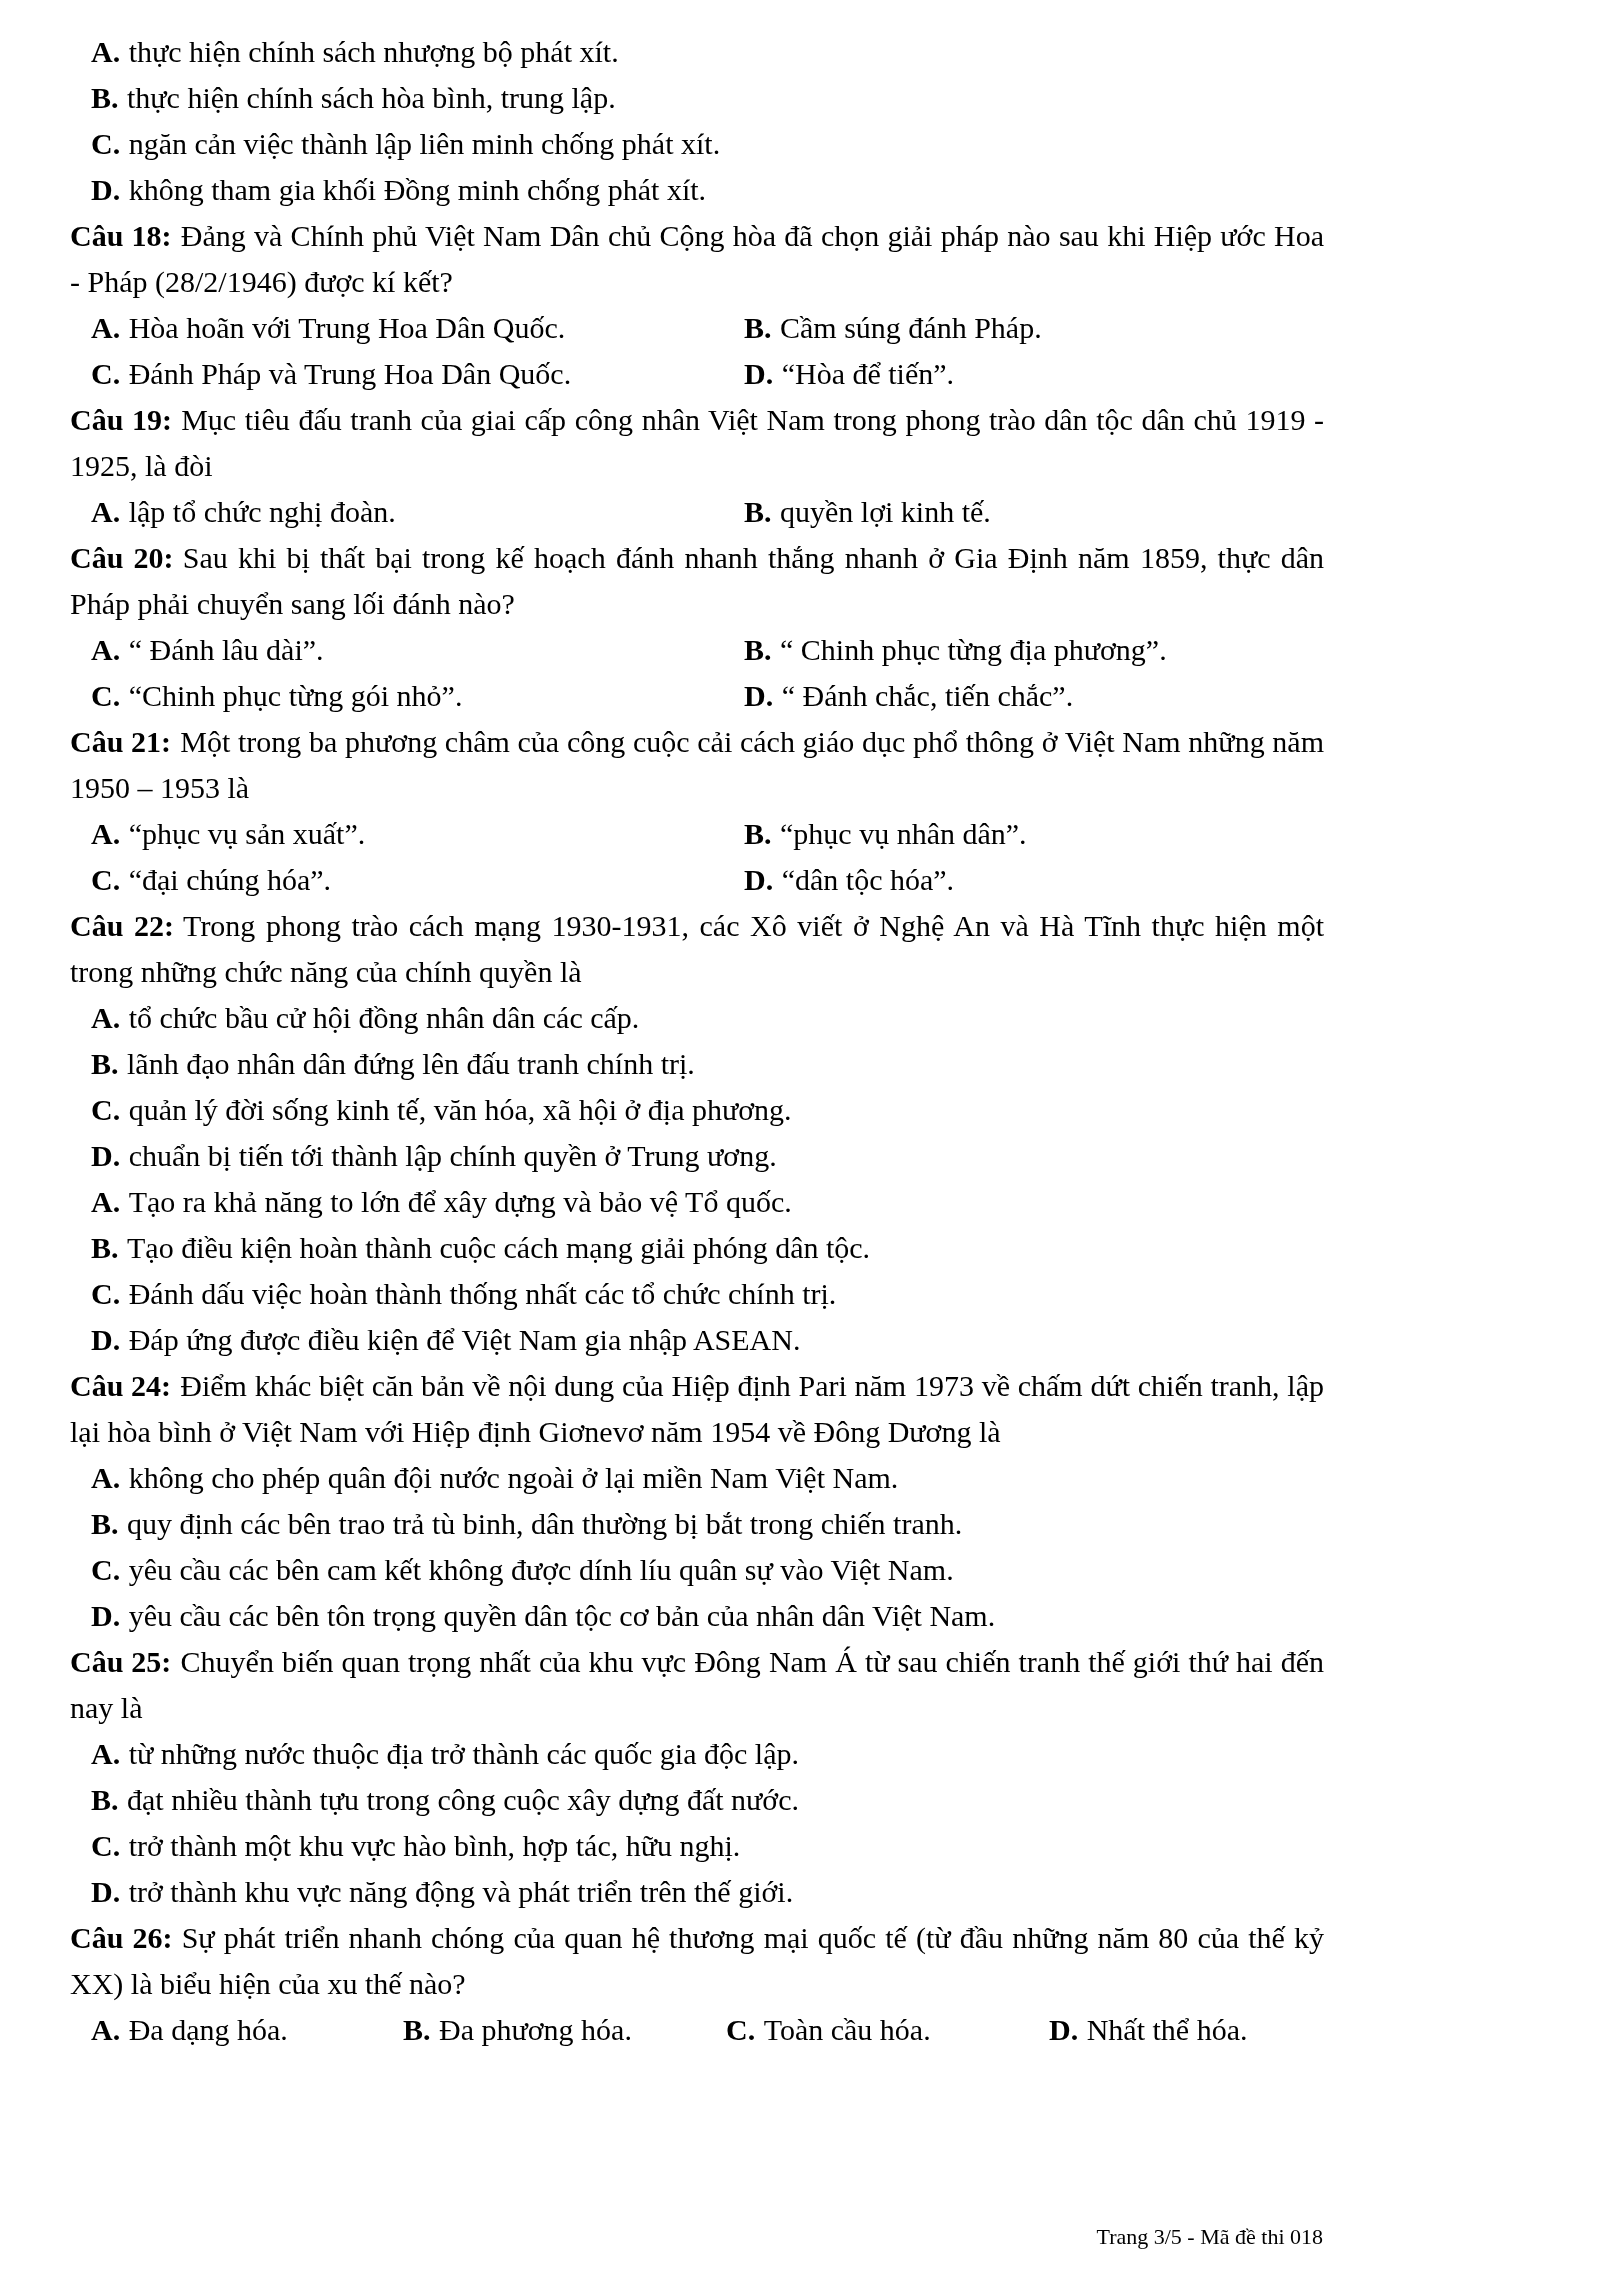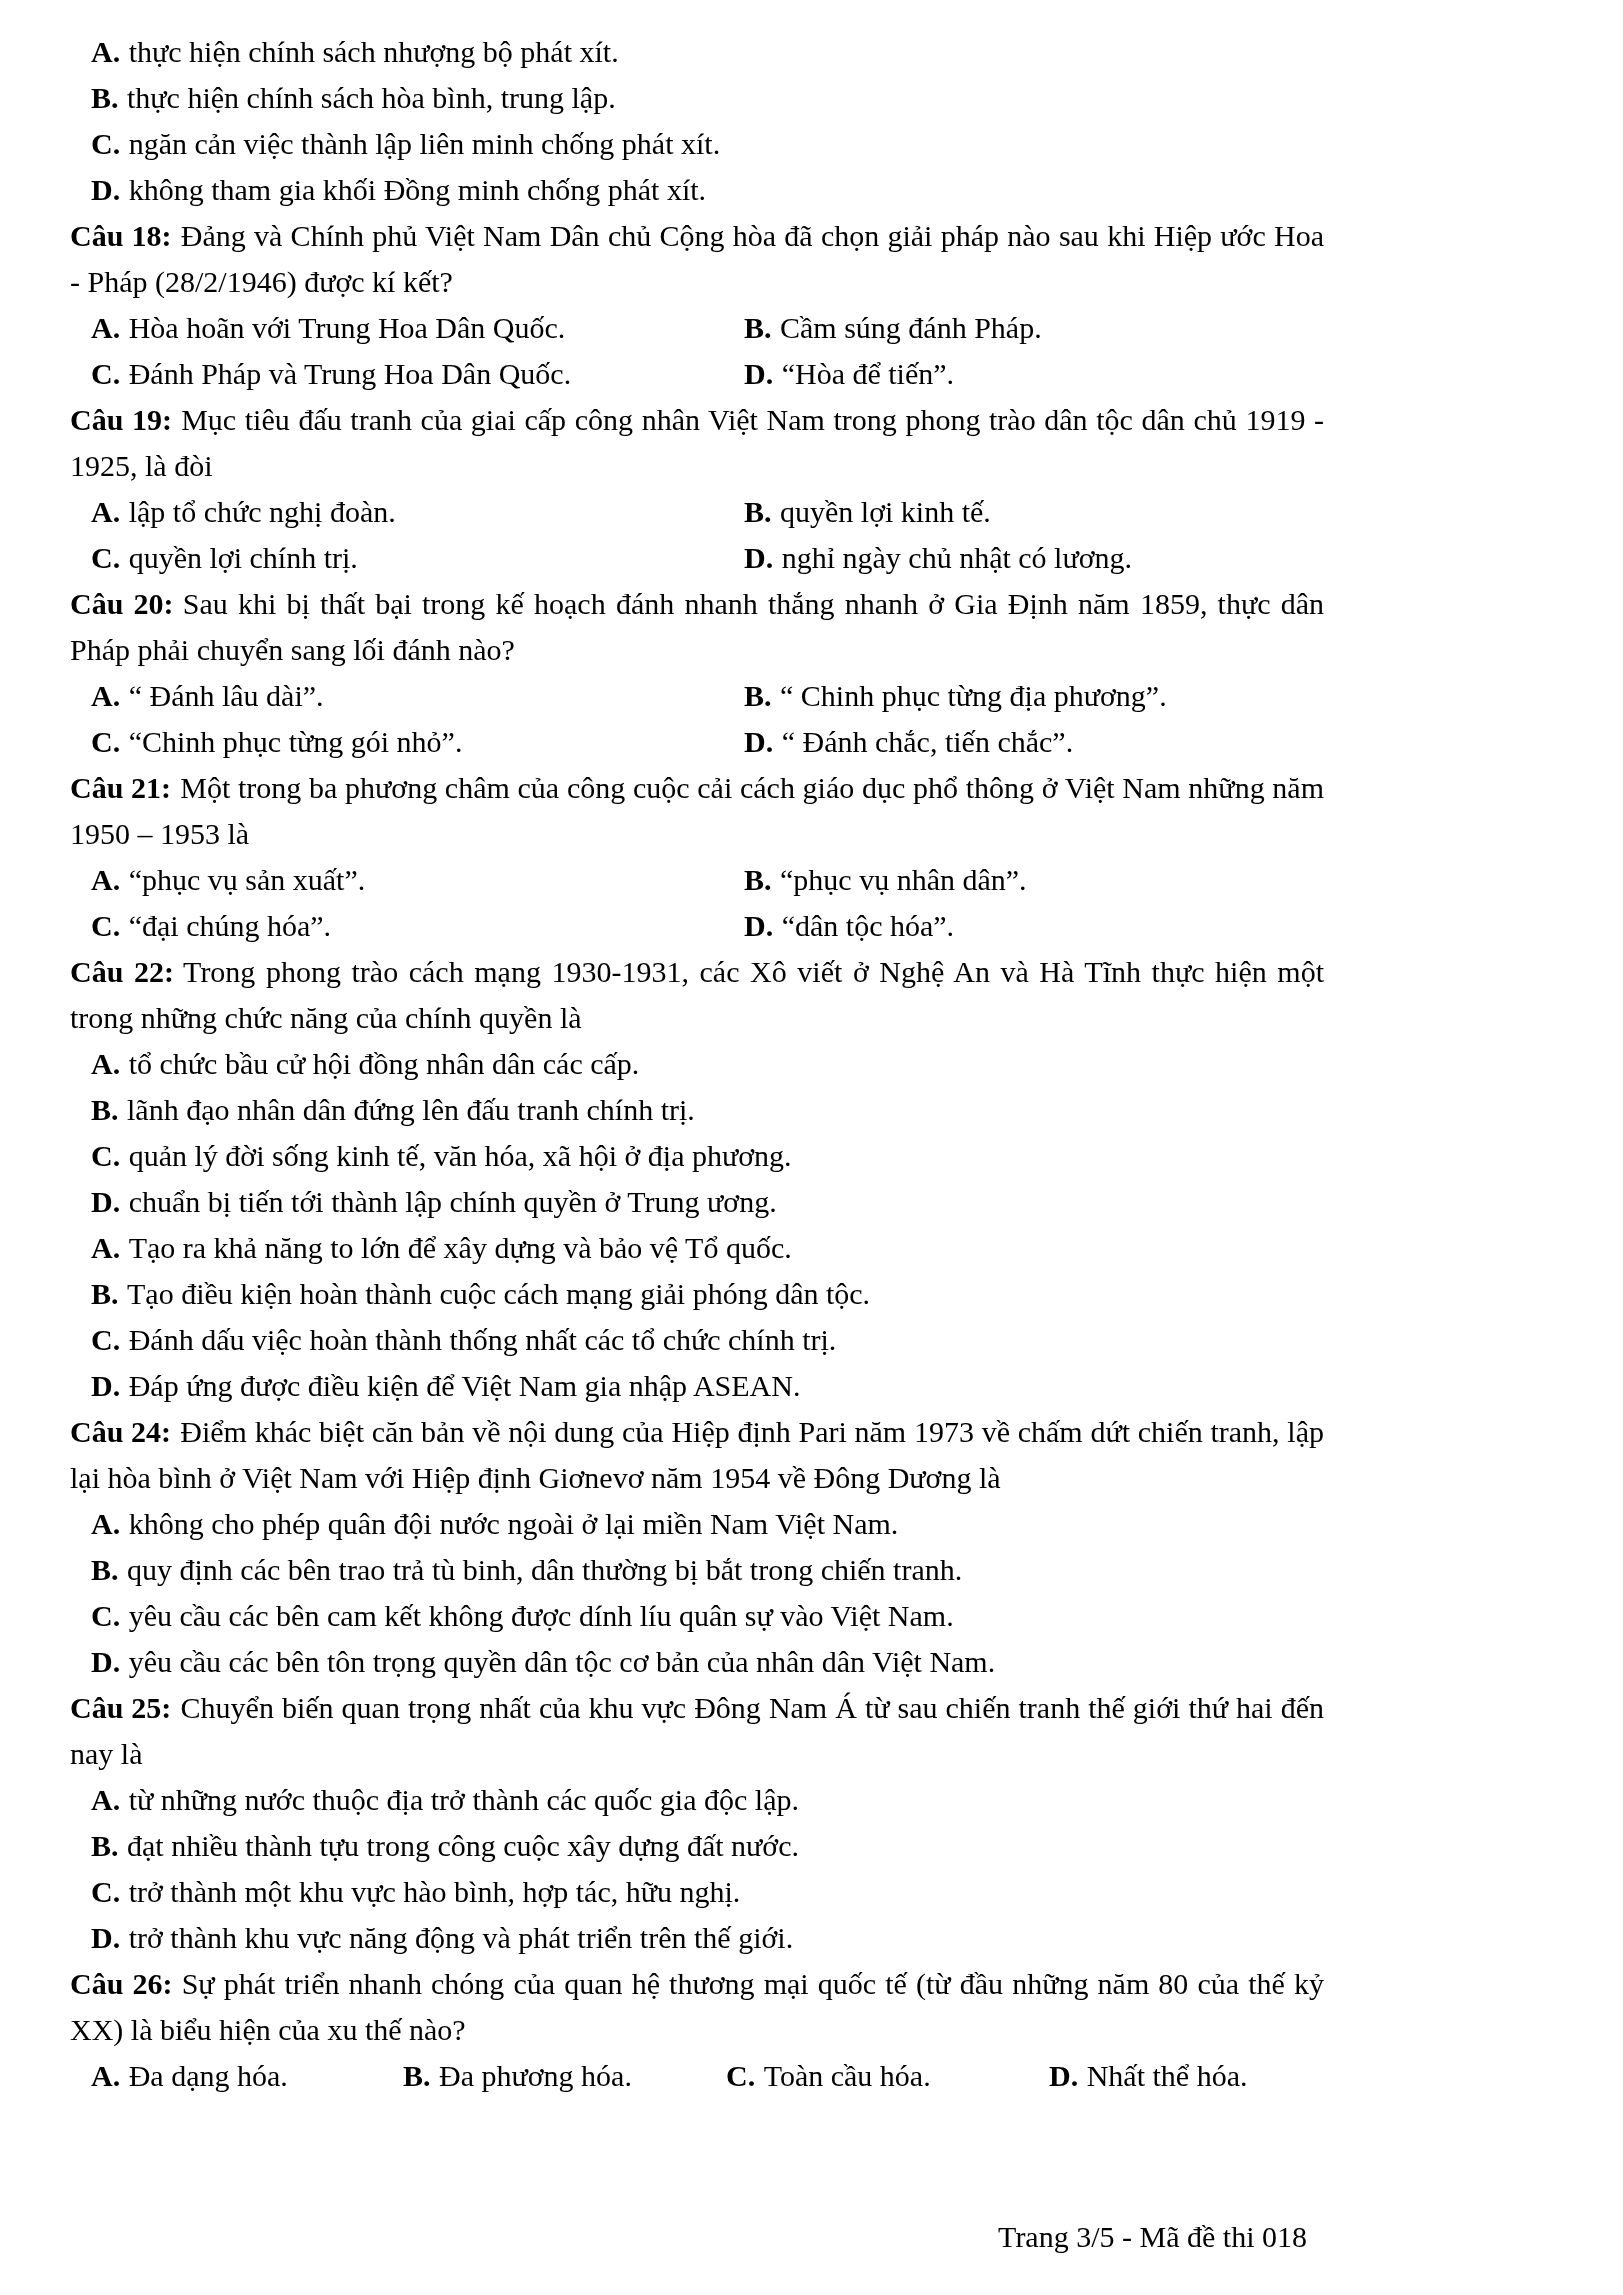--- a/index.html
+++ b/index.html
@@ -31,22 +31,22 @@
   }
   .opt-row4 {
     display: grid;
     grid-template-columns: 280px 291px 291px 1fr;
     padding-left: 21px;
     gap: 32px;
   }
   .footer {
     position: absolute;
     top: 2214px;
-    right: 316px;
-    font-size: 30px;
+    right: 300px;
+    font-size: 22px;
     white-space: nowrap;
   }
 </style>
 </head>
 <body>
 
 <div class="page">
 
   <div class="opt"><b class="opt-label">A.</b><span>thực hiện chính sách nhượng bộ phát xít.</span></div>
   <div class="opt"><b class="opt-label">B.</b><span>thực hiện chính sách hòa bình, trung lập.</span></div>
@@ -63,24 +63,20 @@
       <div><b class="opt-label">C.</b><span>Đánh Pháp và Trung Hoa Dân Quốc.</span></div>
       <div><b class="opt-label">D.</b><span>“Hòa để tiến”.</span></div>
     </div>
   </div>
 
   <div>
     <p class="stem"><b class="qnum">Câu 19:</b><span>Mục tiêu đấu tranh của giai cấp công nhân Việt Nam trong phong trào dân tộc dân chủ 1919 - 1925, là đòi</span></p>
     <div class="opt-row2">
       <div><b class="opt-label">A.</b><span>lập tổ chức nghị đoàn.</span></div>
       <div><b class="opt-label">B.</b><span>quyền lợi kinh tế.</span></div>
-    </div>
-    <div class="opt-row2">
-      <div><b class="opt-label">C.</b><span>quyền lợi chính trị.</span></div>
-      <div><b class="opt-label">D.</b><span>nghỉ ngày chủ nhật có lương.</span></div>
     </div>
   </div>
 
   <div>
     <p class="stem"><b class="qnum">Câu 20:</b><span>Sau khi bị thất bại trong kế hoạch đánh nhanh thắng nhanh ở Gia Định năm 1859, thực dân Pháp phải chuyển sang lối đánh nào?</span></p>
     <div class="opt-row2">
       <div><b class="opt-label">A.</b><span>“ Đánh lâu dài”.</span></div>
       <div><b class="opt-label">B.</b><span>“ Chinh phục từng địa phương”.</span></div>
     </div>
     <div class="opt-row2">

